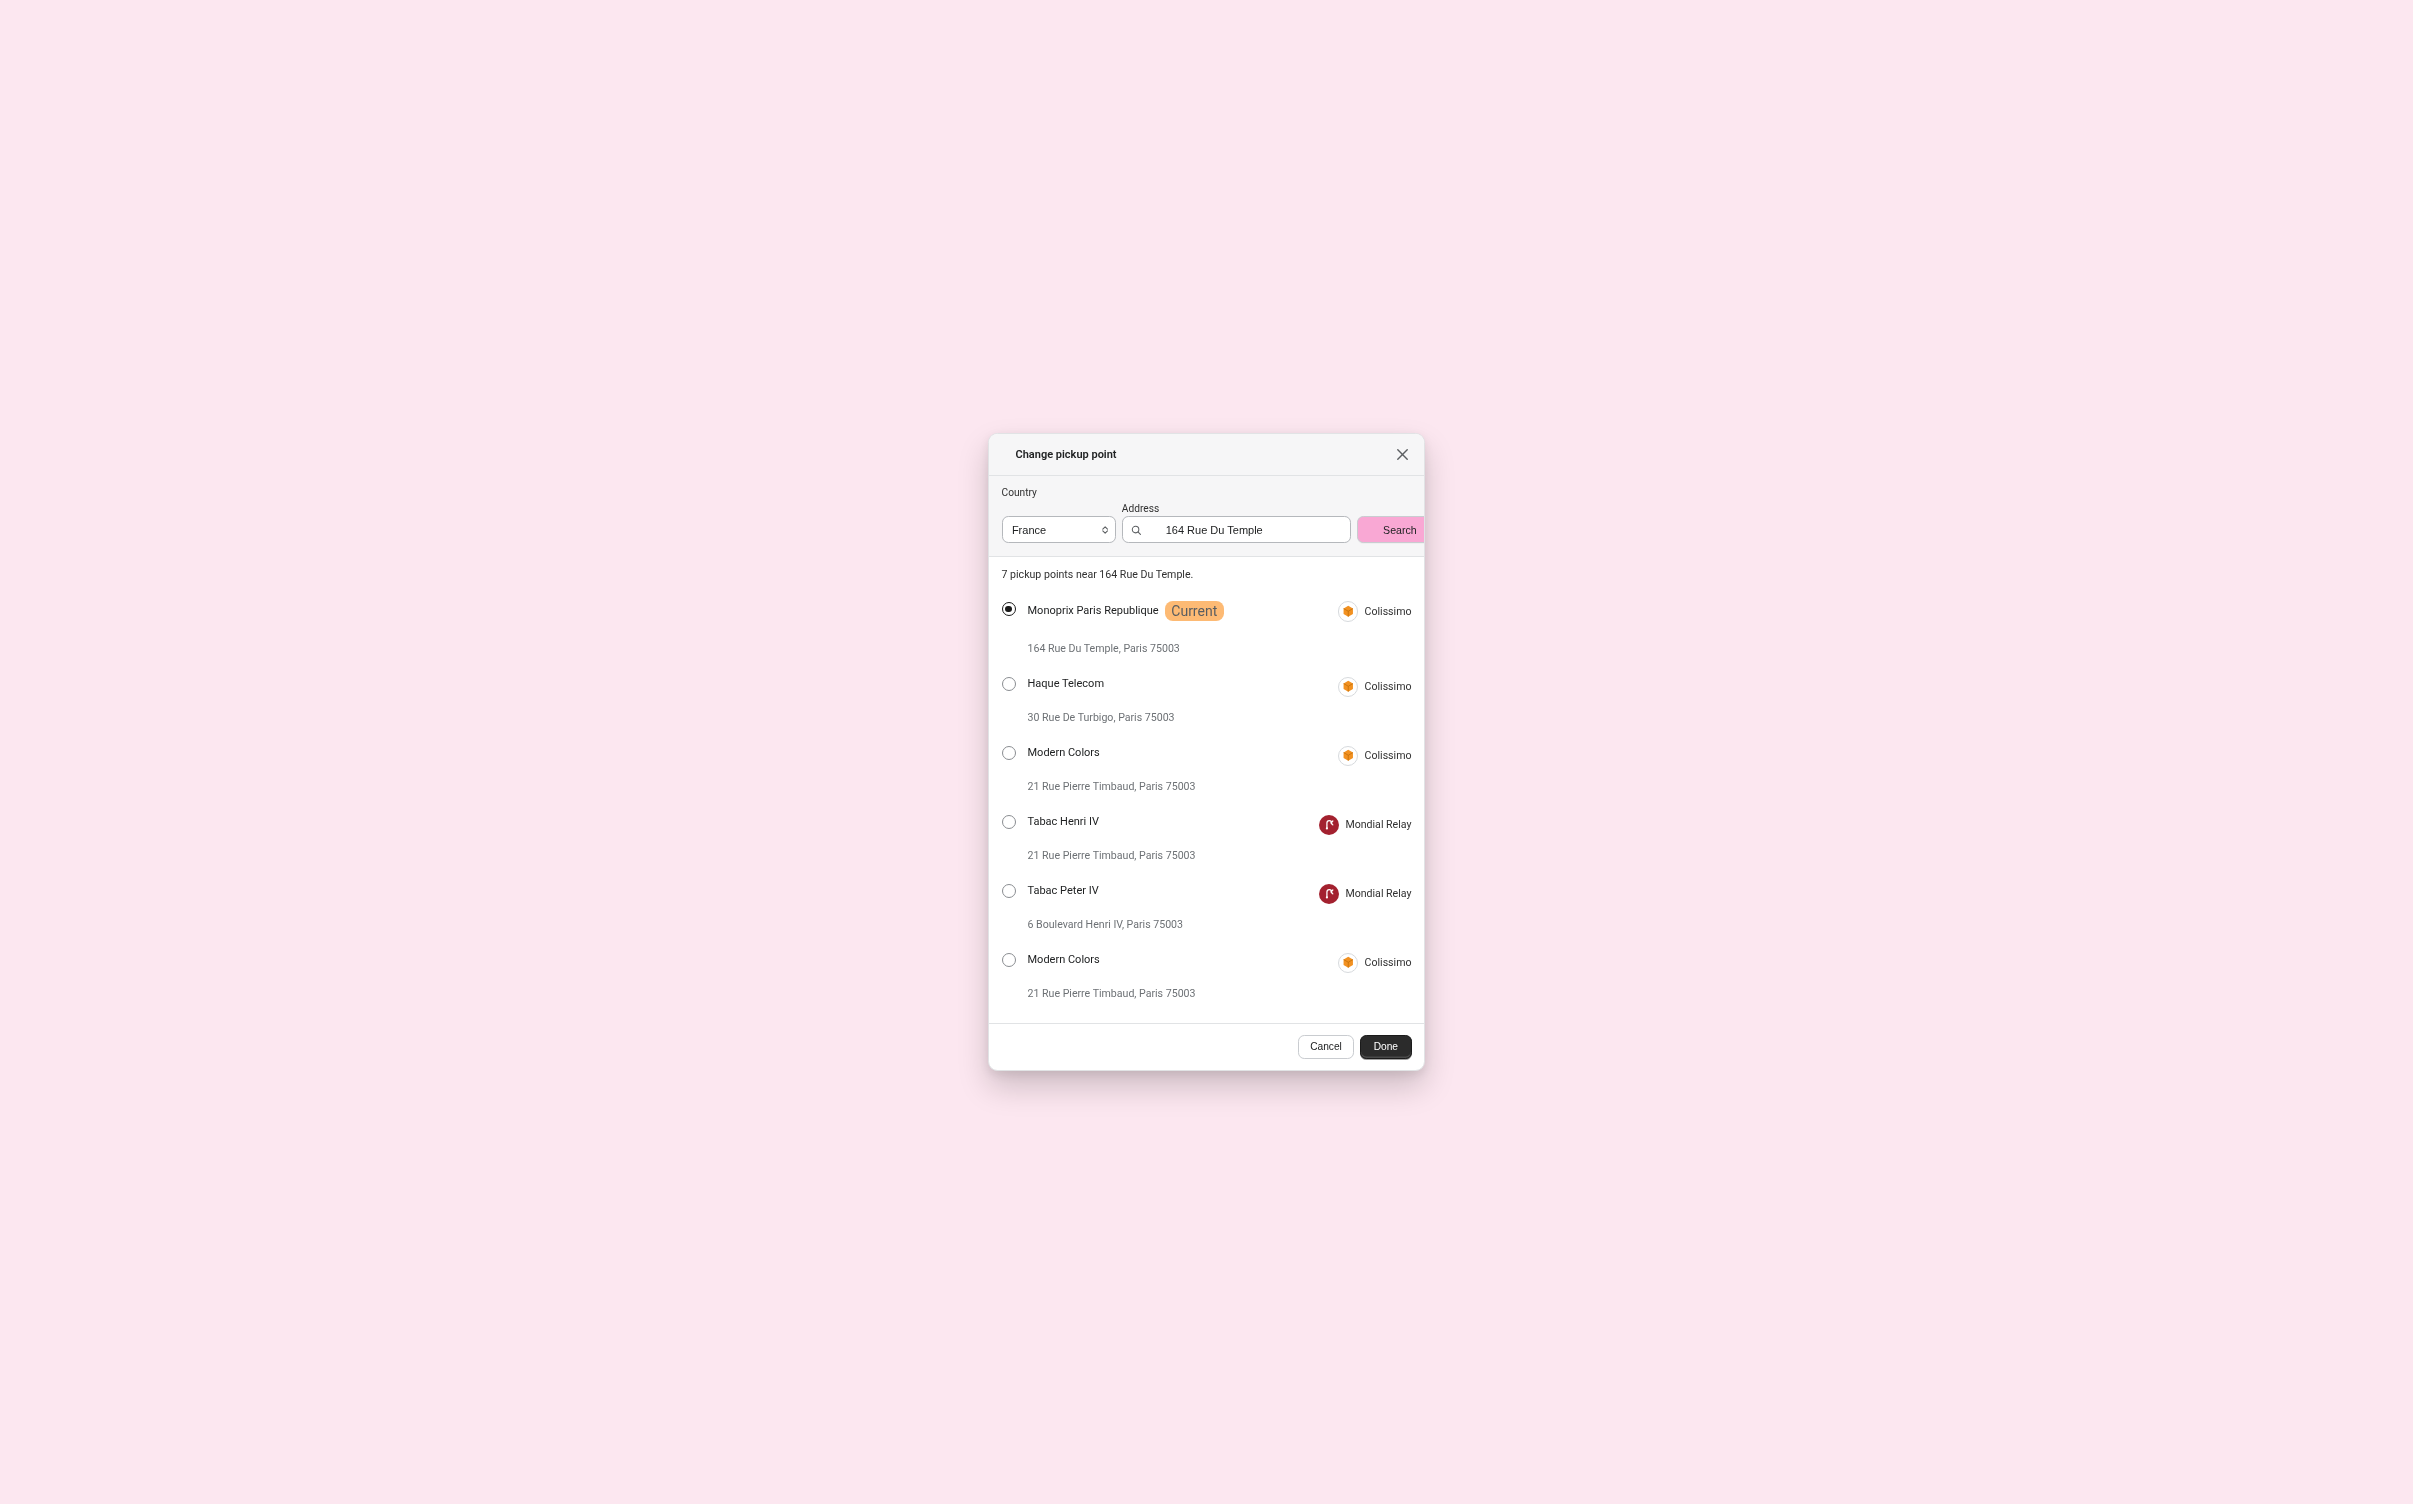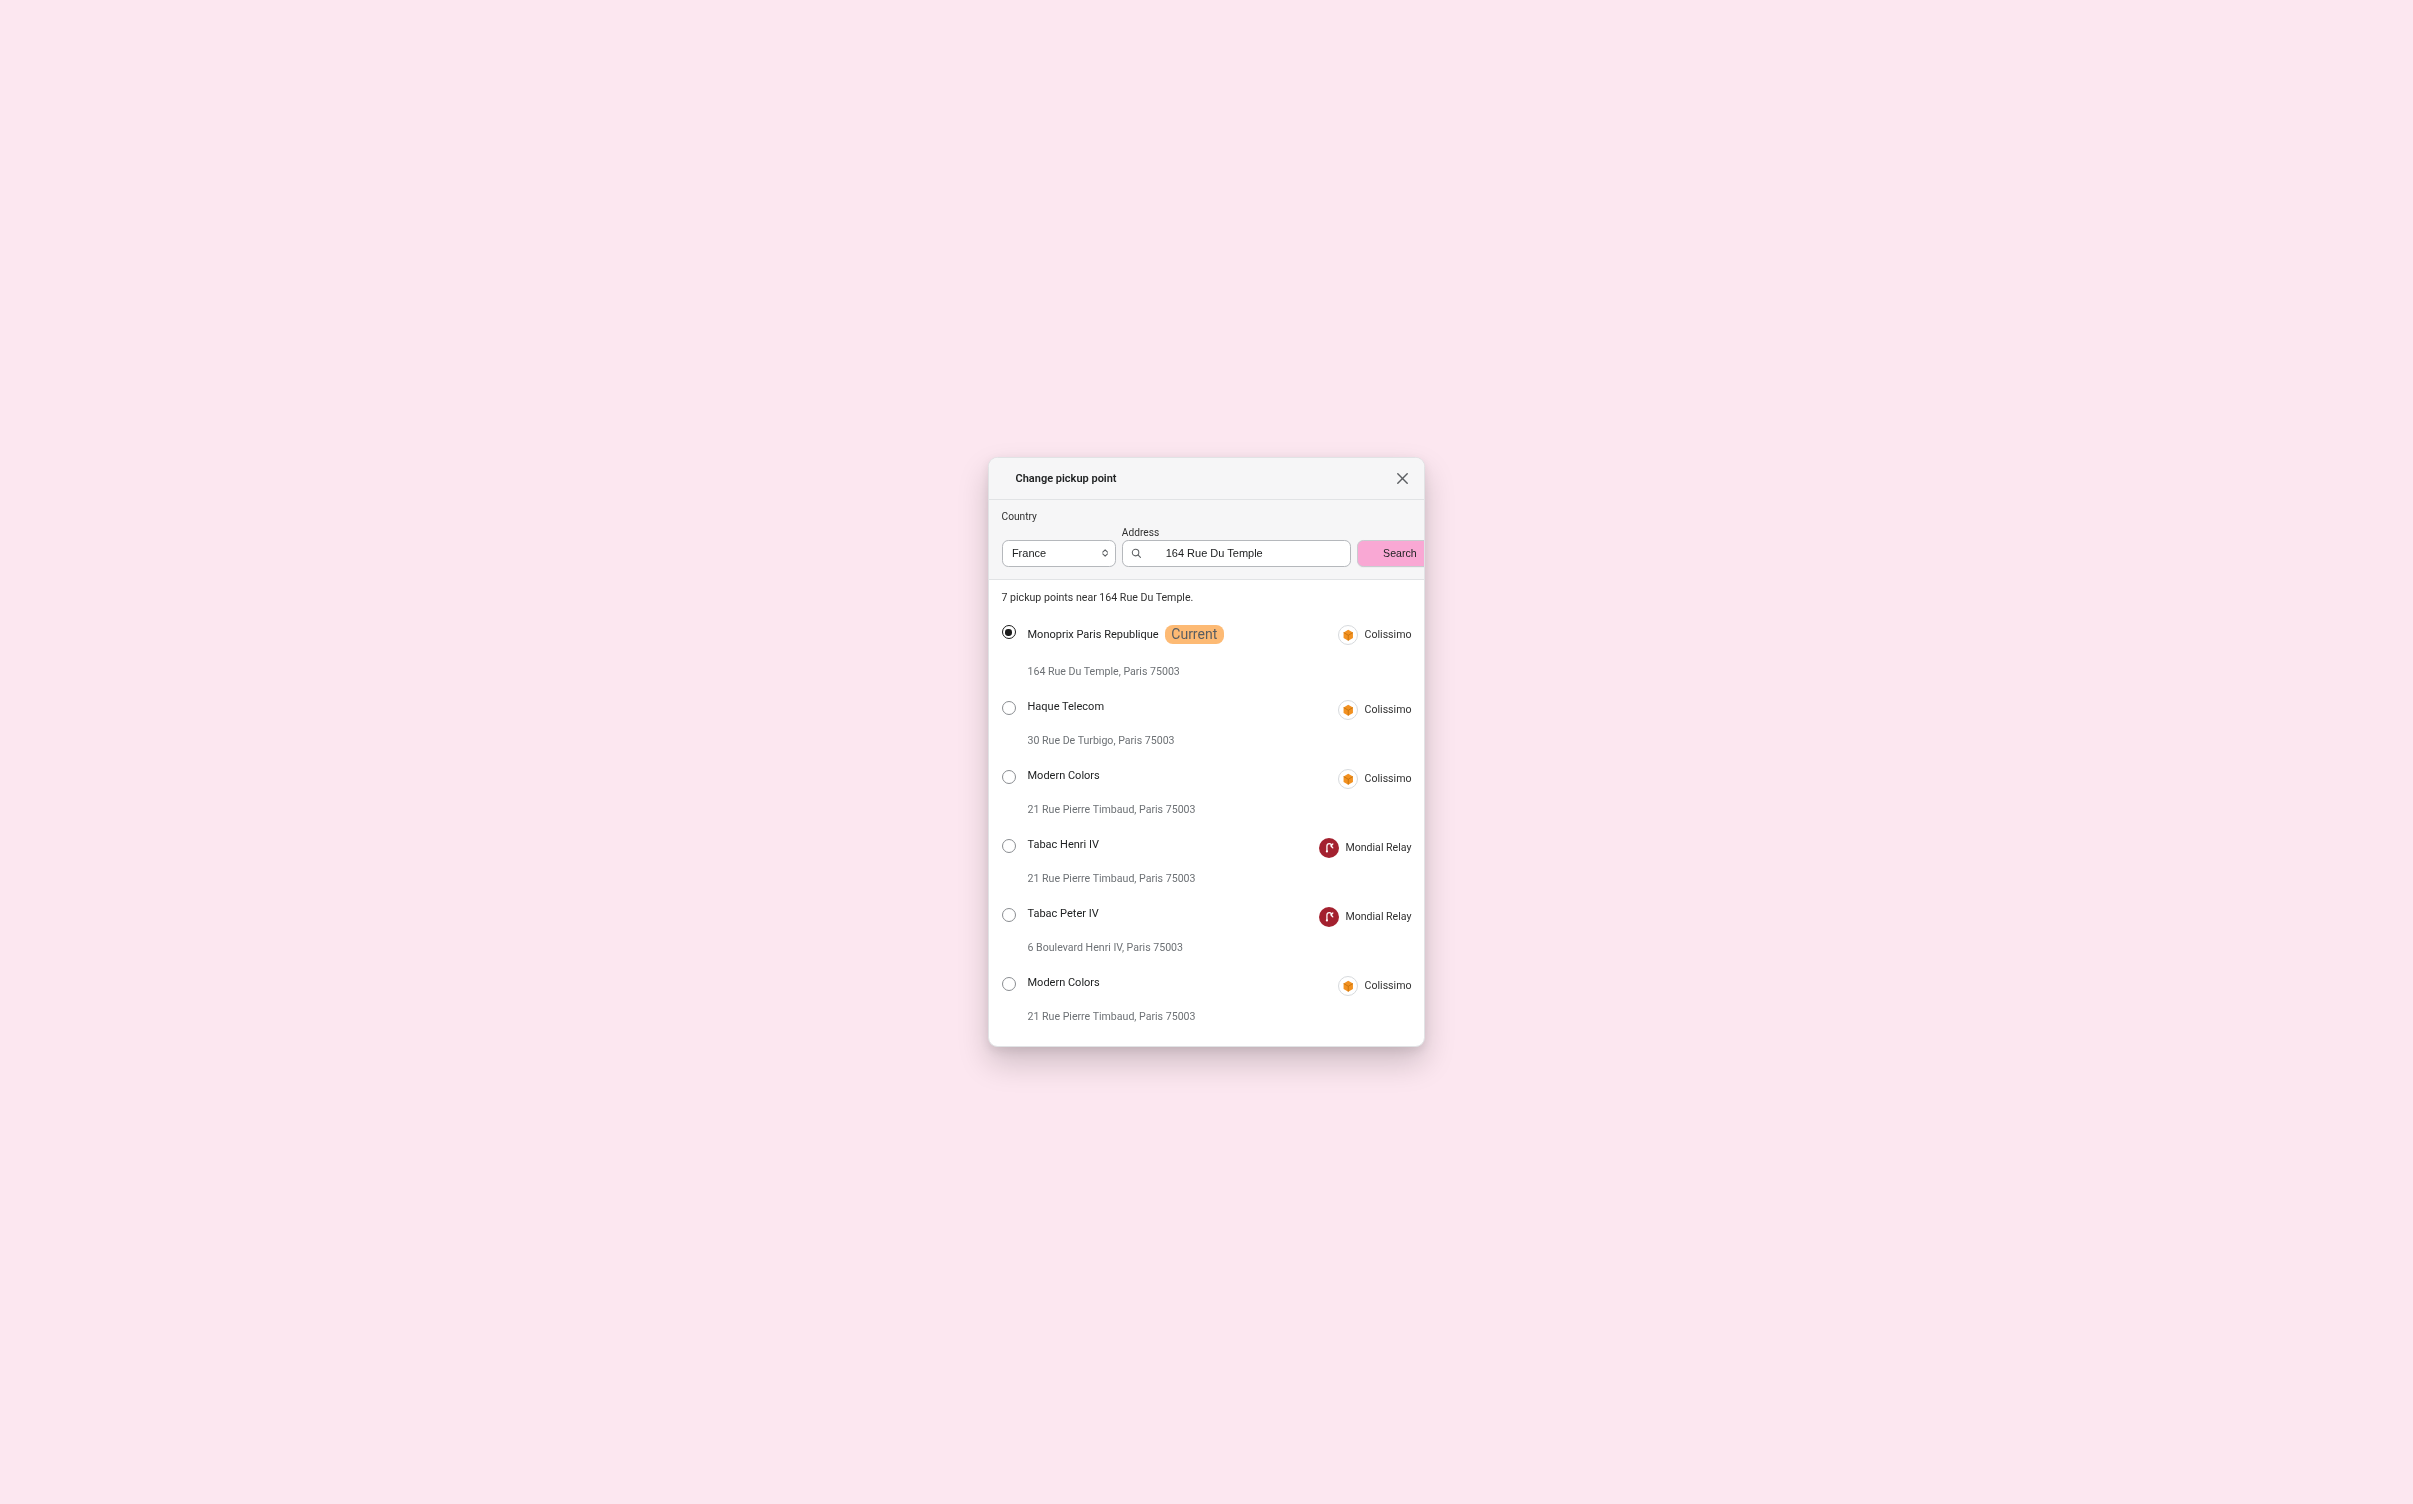--- a/index.html
+++ b/index.html
@@ -287,15 +287,19 @@
             <svg width="12.5" height="12.5" viewBox="0 0 16 16">
               <path d="M8 1 L14 4.5 L14 11.5 L8 15 L2 11.5 L2 4.5 Z" fill="#f29121"></path>
               <path d="M2 4.5 L8 8 L14 4.5 M8 8 L8 15" stroke="#b76600" stroke-width="0.8" fill="none"></path>
             </svg>
           </span>
           <span class="carrier-label">Colissimo</span>
         </div>
       </div>
     </div>
 
+  <div class="modal-footer">
+    <button class="btn-secondary">Cancel</button>
+    <button class="btn-primary">Done</button>
+  </div>
 
 </div>
 
 
 </body></html>

